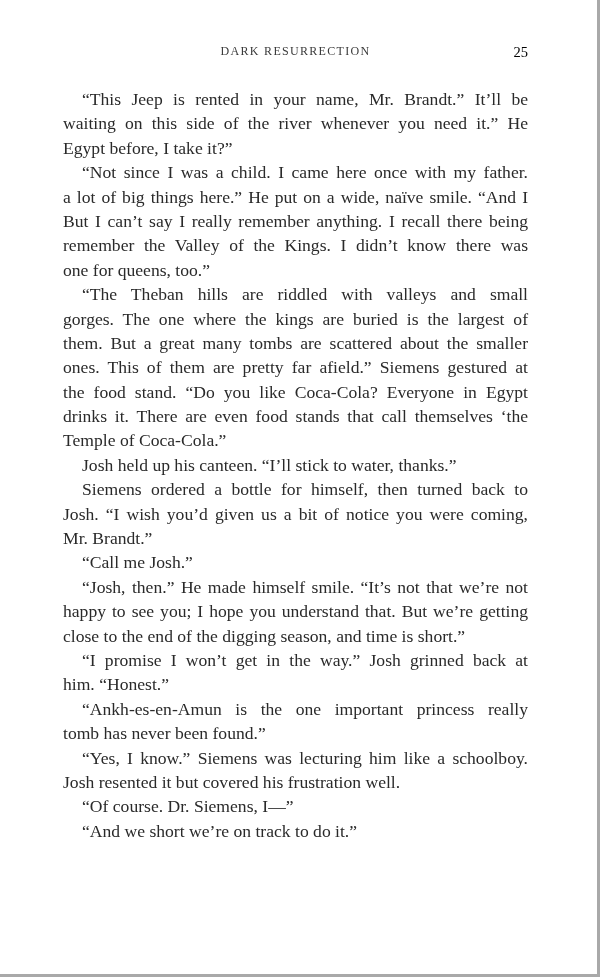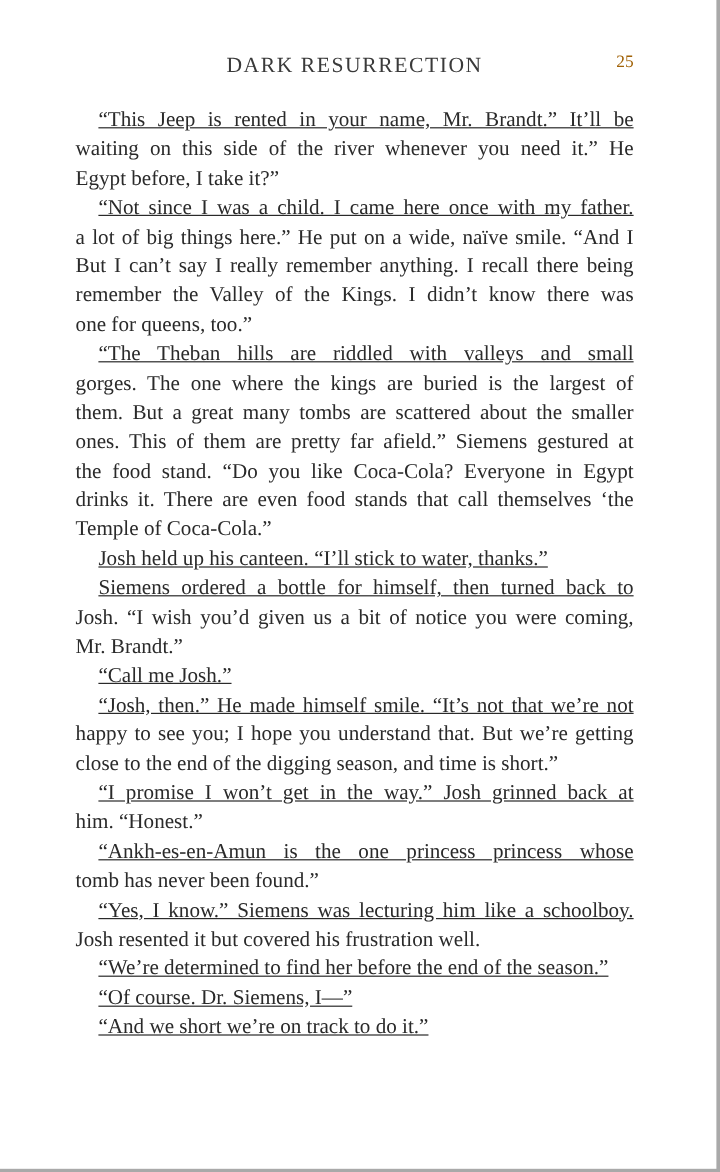--- a/index.html
+++ b/index.html
@@ -7,32 +7,32 @@
     width:600px; height:977px; background:#ffffff; position:relative; overflow:hidden;
     font-family: "Liberation Serif", "DejaVu Serif", serif; color:#2a2a2a;
   }
   .frame-right { position:absolute; top:0; right:0; width:3px; height:977px; background:#a9a9a9; }
   .frame-bottom { position:absolute; left:0; bottom:0; width:600px; height:3px; background:#a9a9a9; }
   .running-head {
     position:absolute; top:44px; left:63px; width:465px; height:22px;
   }
   .running-title {
     position:absolute; left:0; width:465px; text-align:center; top:0;
-    font-size:18px; letter-spacing:1.3px; color:#3a3a3a;
+    font-size:12px; letter-spacing:1.3px; color:#3a3a3a;
   }
-  .folio { position:absolute; right:0; top:0; font-size:14.5px; color:#a16207; }
+  .folio { position:absolute; right:0; top:0; font-size:14.5px; color:#000000; }
   .body-text {
     position:absolute; top:87px; left:63px; width:465px;
   }
   .line {
     height:24.4px; line-height:24.4px; font-size:17.6px; white-space:nowrap;
     text-align:justify; text-align-last:justify; overflow:visible;
   }
   .line.last { text-align-last:left; }
-  .line.indent { padding-left:19px;text-decoration:underline; }
+  .line.indent { padding-left:19px; }
 </style>
 </head>
 <body>
 
 <div class="frame-right"></div>
 <div class="frame-bottom"></div>
 
 <div class="running-head">
   <span class="running-title">DARK RESURRECTION</span>
   <span class="folio">25</span>
@@ -57,20 +57,19 @@
     <div class="line indent last">Josh held up his canteen. “I’ll stick to water, thanks.”</div>
     <div class="line indent">Siemens ordered a bottle for himself, then turned back to</div>
     <div class="line">Josh. “I wish you’d given us a bit of notice you were coming,</div>
     <div class="line last">Mr. Brandt.”</div>
     <div class="line indent last">“Call me Josh.”</div>
     <div class="line indent">“Josh, then.” He made himself smile. “It’s not that we’re not</div>
     <div class="line">happy to see you; I hope you understand that. But we’re getting</div>
     <div class="line last">close to the end of the digging season, and time is short.”</div>
     <div class="line indent">“I promise I won’t get in the way.” Josh grinned back at</div>
     <div class="line last">him. “Honest.”</div>
-    <div class="line indent">“Ankh-es-en-Amun is the one princess princess whose</div>
+    <div class="line indent">“Ankh-es-en-Amun is the one important princess really</div>
     <div class="line last">tomb has never been found.”</div>
     <div class="line indent">“Yes, I know.” Siemens was lecturing him like a schoolboy.</div>
     <div class="line last">Josh resented it but covered his frustration well.</div>
-    <div class="line indent last">“We’re determined to find her before the end of the season.”</div>
     <div class="line indent last">“Of course. Dr. Siemens, I—”</div>
     <div class="line indent last">“And we short we’re on track to do it.”</div>
   </div>
 
 </body></html>

